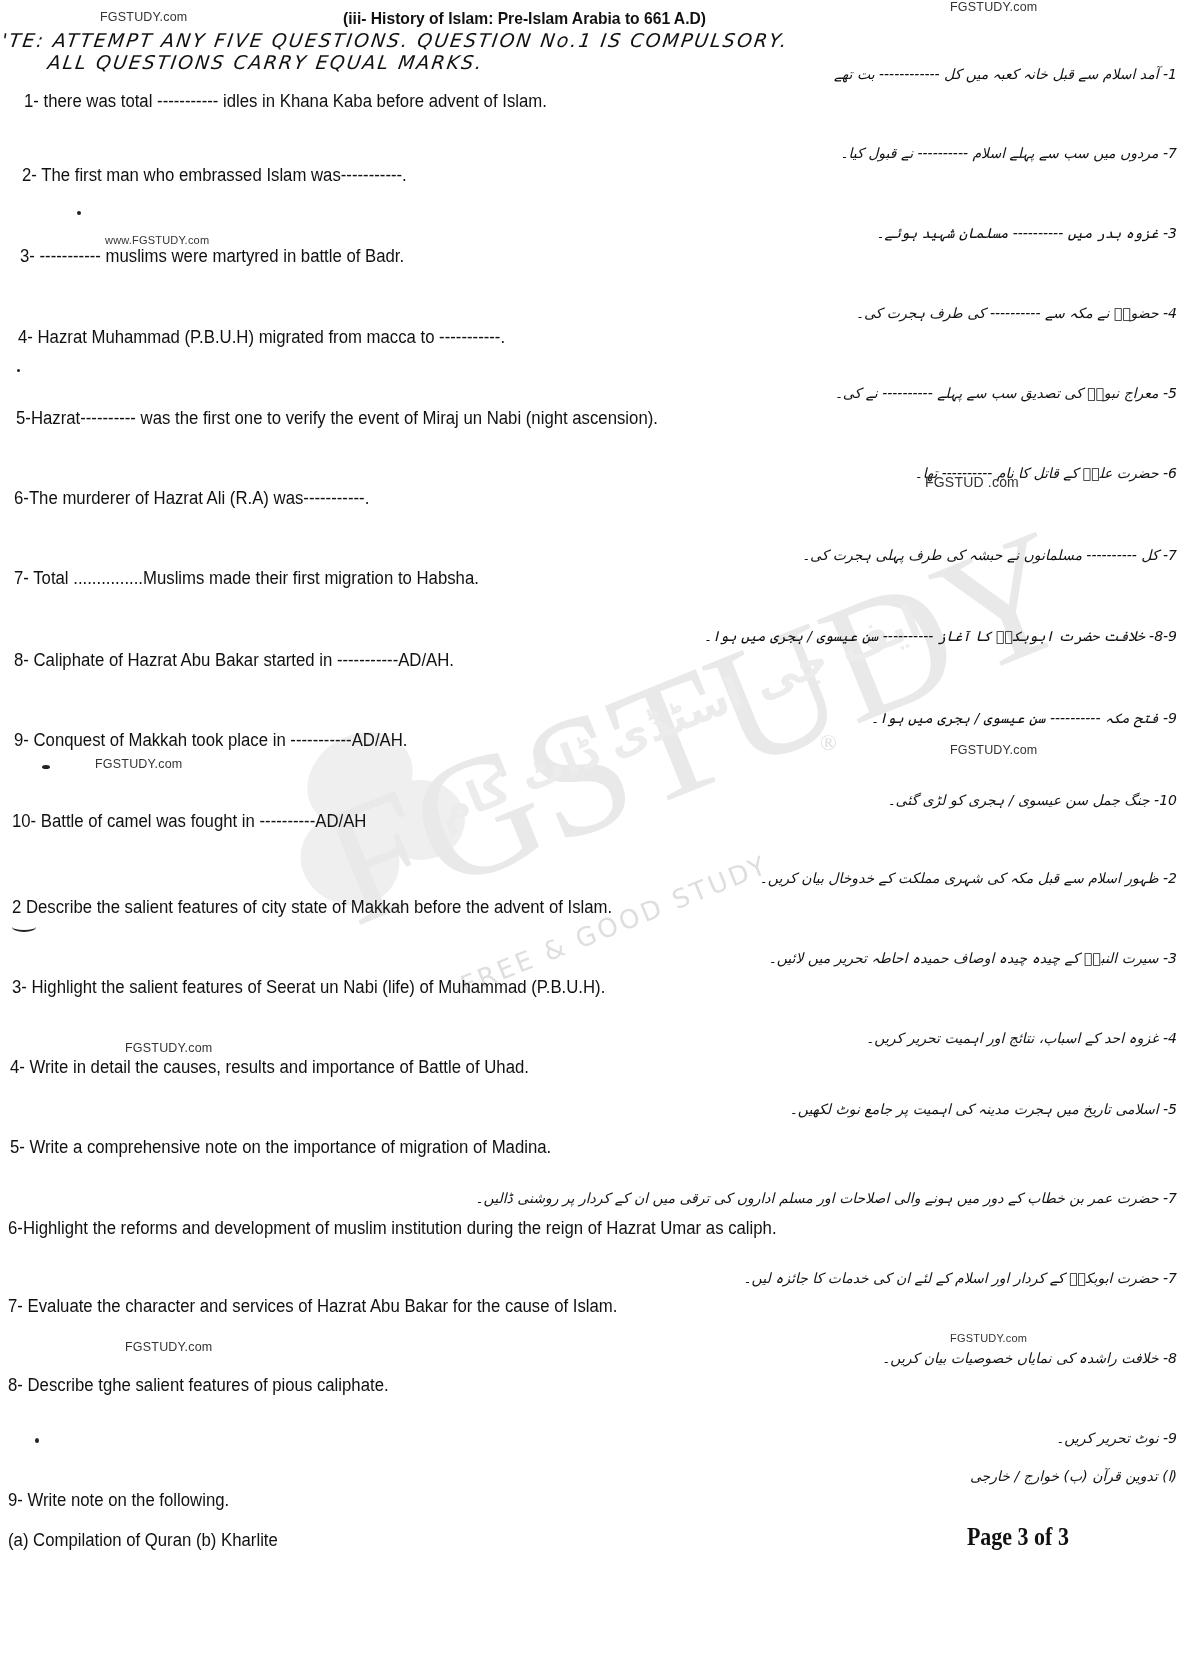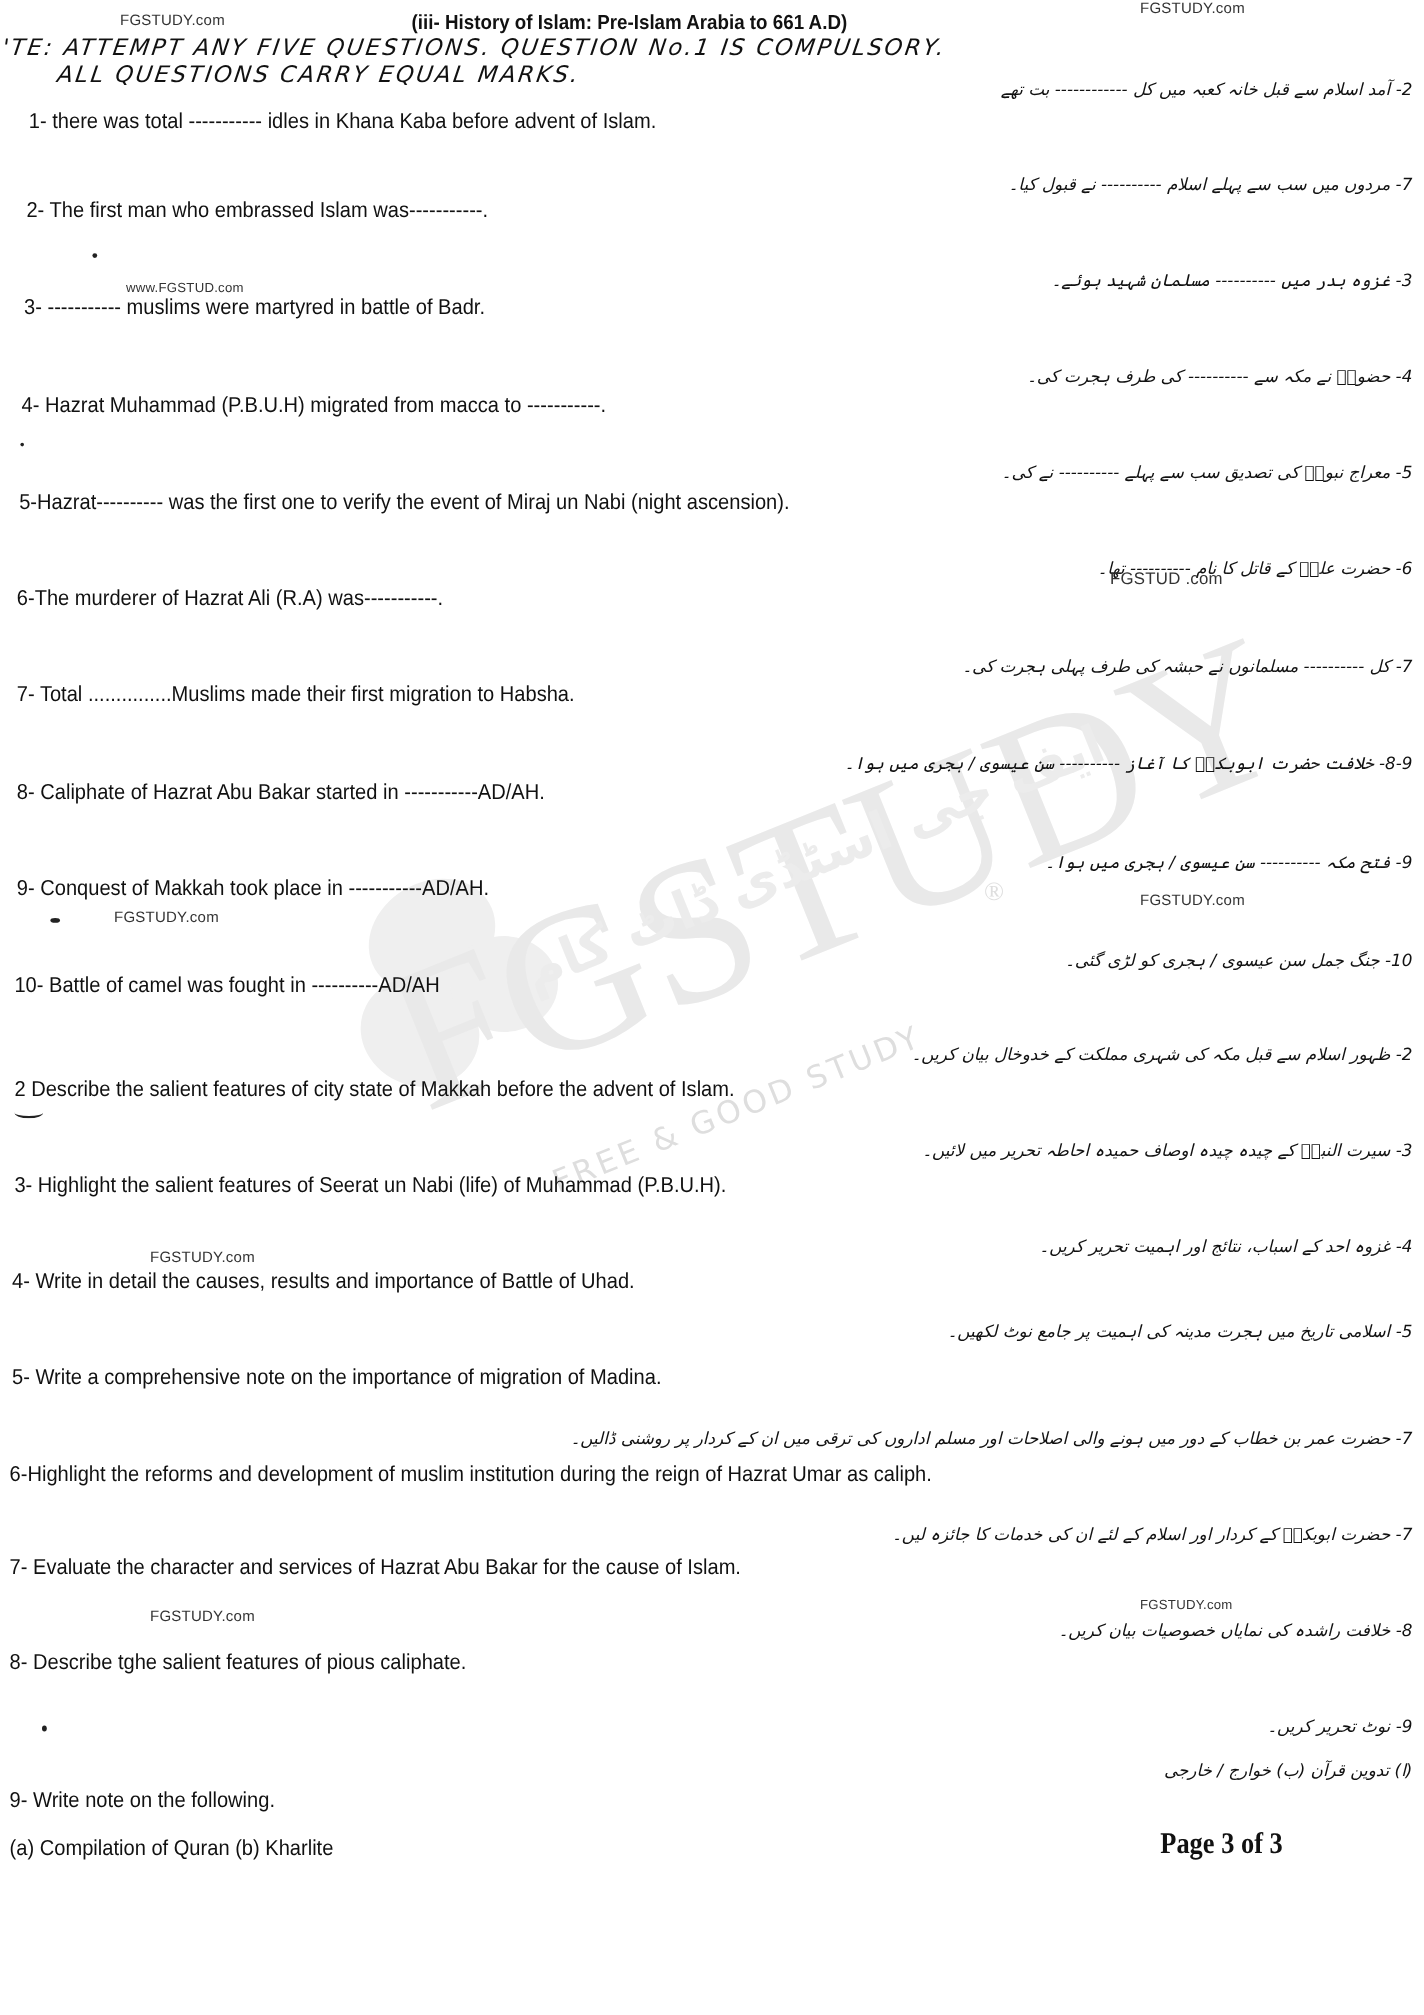--- a/index.html
+++ b/index.html
@@ -34,21 +34,21 @@
   <div class="wm-big" style="left:520px;top:30px;font-size:22px;color:#dedede;">®</div>
 </div>
 
 <div class="abs wm-small" style="left:100px;top:10px;">FGSTUDY.com</div>
 <div class="abs title" style="left:343px;top:9px;">(iii- History of Islam: Pre-Islam Arabia to 661 A.D)</div>
 <div class="abs wm-small" style="left:950px;top:0px;">FGSTUDY.com</div>
 
 <div class="abs note" style="left:2px;top:30px;">'TE: ATTEMPT ANY FIVE QUESTIONS. QUESTION No.1 IS COMPULSORY.</div>
 <div class="abs note" style="left:48px;top:52px;">ALL QUESTIONS CARRY EQUAL MARKS.</div>
 
-<div class="abs ur" style="top:66px;">2- آمد اسلام سے قبل خانہ کعبہ میں کل ------------ بت تھے</div>
+<div class="abs ur" style="top:66px;">1- آمد اسلام سے قبل خانہ کعبہ میں کل ------------ بت تھے</div>
 <div class="abs ur" style="top:145px;">7- مردوں میں سب سے پہلے اسلام ---------- نے قبول کیا۔</div>
 <div class="abs ur" style="top:225px;">3- غزوہ بدر میں ---------- مسلمان شہید ہوئے۔</div>
 <div class="abs ur" style="top:305px;">4- حضورؐ نے مکہ سے ---------- کی طرف ہجرت کی۔</div>
 <div class="abs ur" style="top:385px;font-style:italic;">5- معراج نبویؐ کی تصدیق سب سے پہلے ---------- نے کی۔</div>
 <div class="abs ur" style="top:465px;">6- حضرت علیؓ کے قاتل کا نام ---------- تھا۔</div>
 <div class="abs ur" style="top:547px;">7- کل ---------- مسلمانوں نے حبشہ کی طرف پہلی ہجرت کی۔</div>
 <div class="abs ur" style="top:628px;">8-9- خلافت حضرت ابوبکرؓ کا آغاز ---------- سن عیسوی / ہجری میں ہوا۔</div>
 <div class="abs ur" style="top:710px;">9- فتح مکہ ---------- سن عیسوی / ہجری میں ہوا۔</div>
 <div class="abs ur" style="top:792px;">10- جنگ جمل سن عیسوی / ہجری کو لڑی گئی۔</div>
 
@@ -76,21 +76,21 @@
 <div class="abs en" style="left:12px;top:897px;">2 Describe the salient features of city state of Makkah before the advent of Islam.</div>
 <div class="abs en" style="left:12px;top:977px;">3- Highlight the salient features of Seerat un Nabi (life) of Muhammad (P.B.U.H).</div>
 <div class="abs en" style="left:10px;top:1057px;">4- Write in detail the causes, results and importance of Battle of Uhad.</div>
 <div class="abs en" style="left:10px;top:1137px;">5- Write a comprehensive note on the importance of migration of Madina.</div>
 <div class="abs en" style="left:8px;top:1218px;">6-Highlight the reforms and development of muslim institution during the reign of Hazrat Umar as caliph.</div>
 <div class="abs en" style="left:8px;top:1296px;">7- Evaluate the character and services of Hazrat Abu Bakar for the cause of Islam.</div>
 <div class="abs en" style="left:8px;top:1375px;">8- Describe tghe salient features of pious caliphate.</div>
 <div class="abs en" style="left:8px;top:1490px;">9- Write note on the following.</div>
 <div class="abs en" style="left:8px;top:1530px;">(a) Compilation of Quran (b)  Kharlite</div>
 
-<div class="abs wm-small" style="left:105px;top:234px;font-size:11px;">www.FGSTUD.com</div>
+<div class="abs wm-small" style="left:105px;top:234px;font-size:11px;">www.FGSTUDY.com</div>
 <div class="abs wm-small" style="left:925px;top:474px;font-size:14px;">FGSTUD .com</div>
 <div class="abs wm-small" style="left:95px;top:757px;">FGSTUDY.com</div>
 <div class="abs wm-small" style="left:950px;top:743px;">FGSTUDY.com</div>
 <div class="abs wm-small" style="left:125px;top:1041px;">FGSTUDY.com</div>
 <div class="abs wm-small" style="left:125px;top:1340px;">FGSTUDY.com</div>
 <div class="abs wm-small" style="left:950px;top:1332px;font-size:11px;">FGSTUDY.com</div>
 
 <div class="dot" style="left:77px;top:211px;width:4px;height:4px;"></div>
 <div class="dot" style="left:42px;top:765px;width:8px;height:4px;"></div>
 <div class="dot" style="left:17px;top:369px;width:3px;height:3px;"></div>

